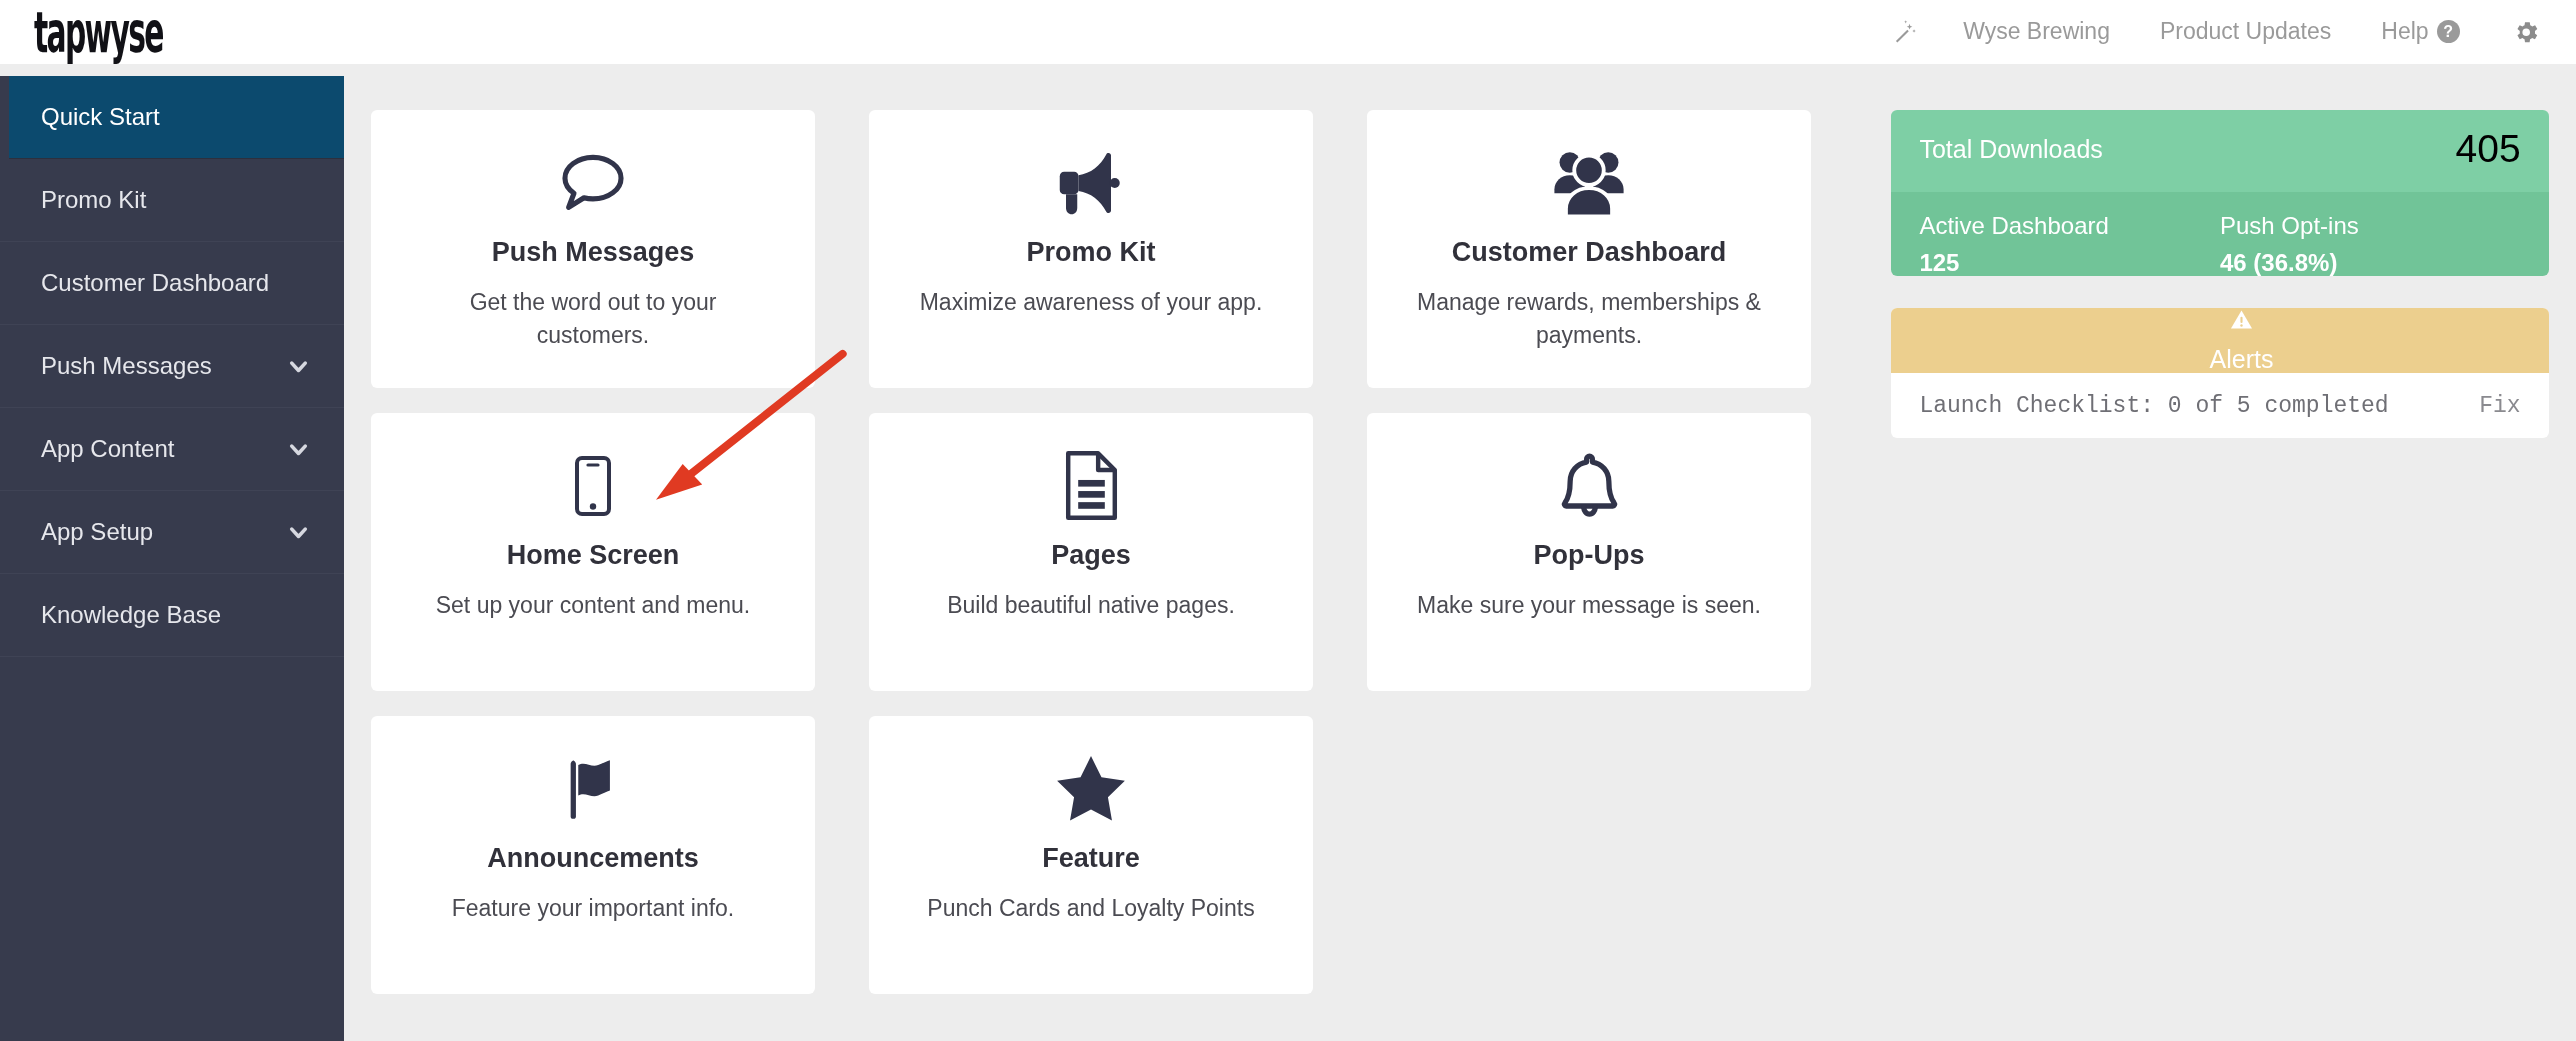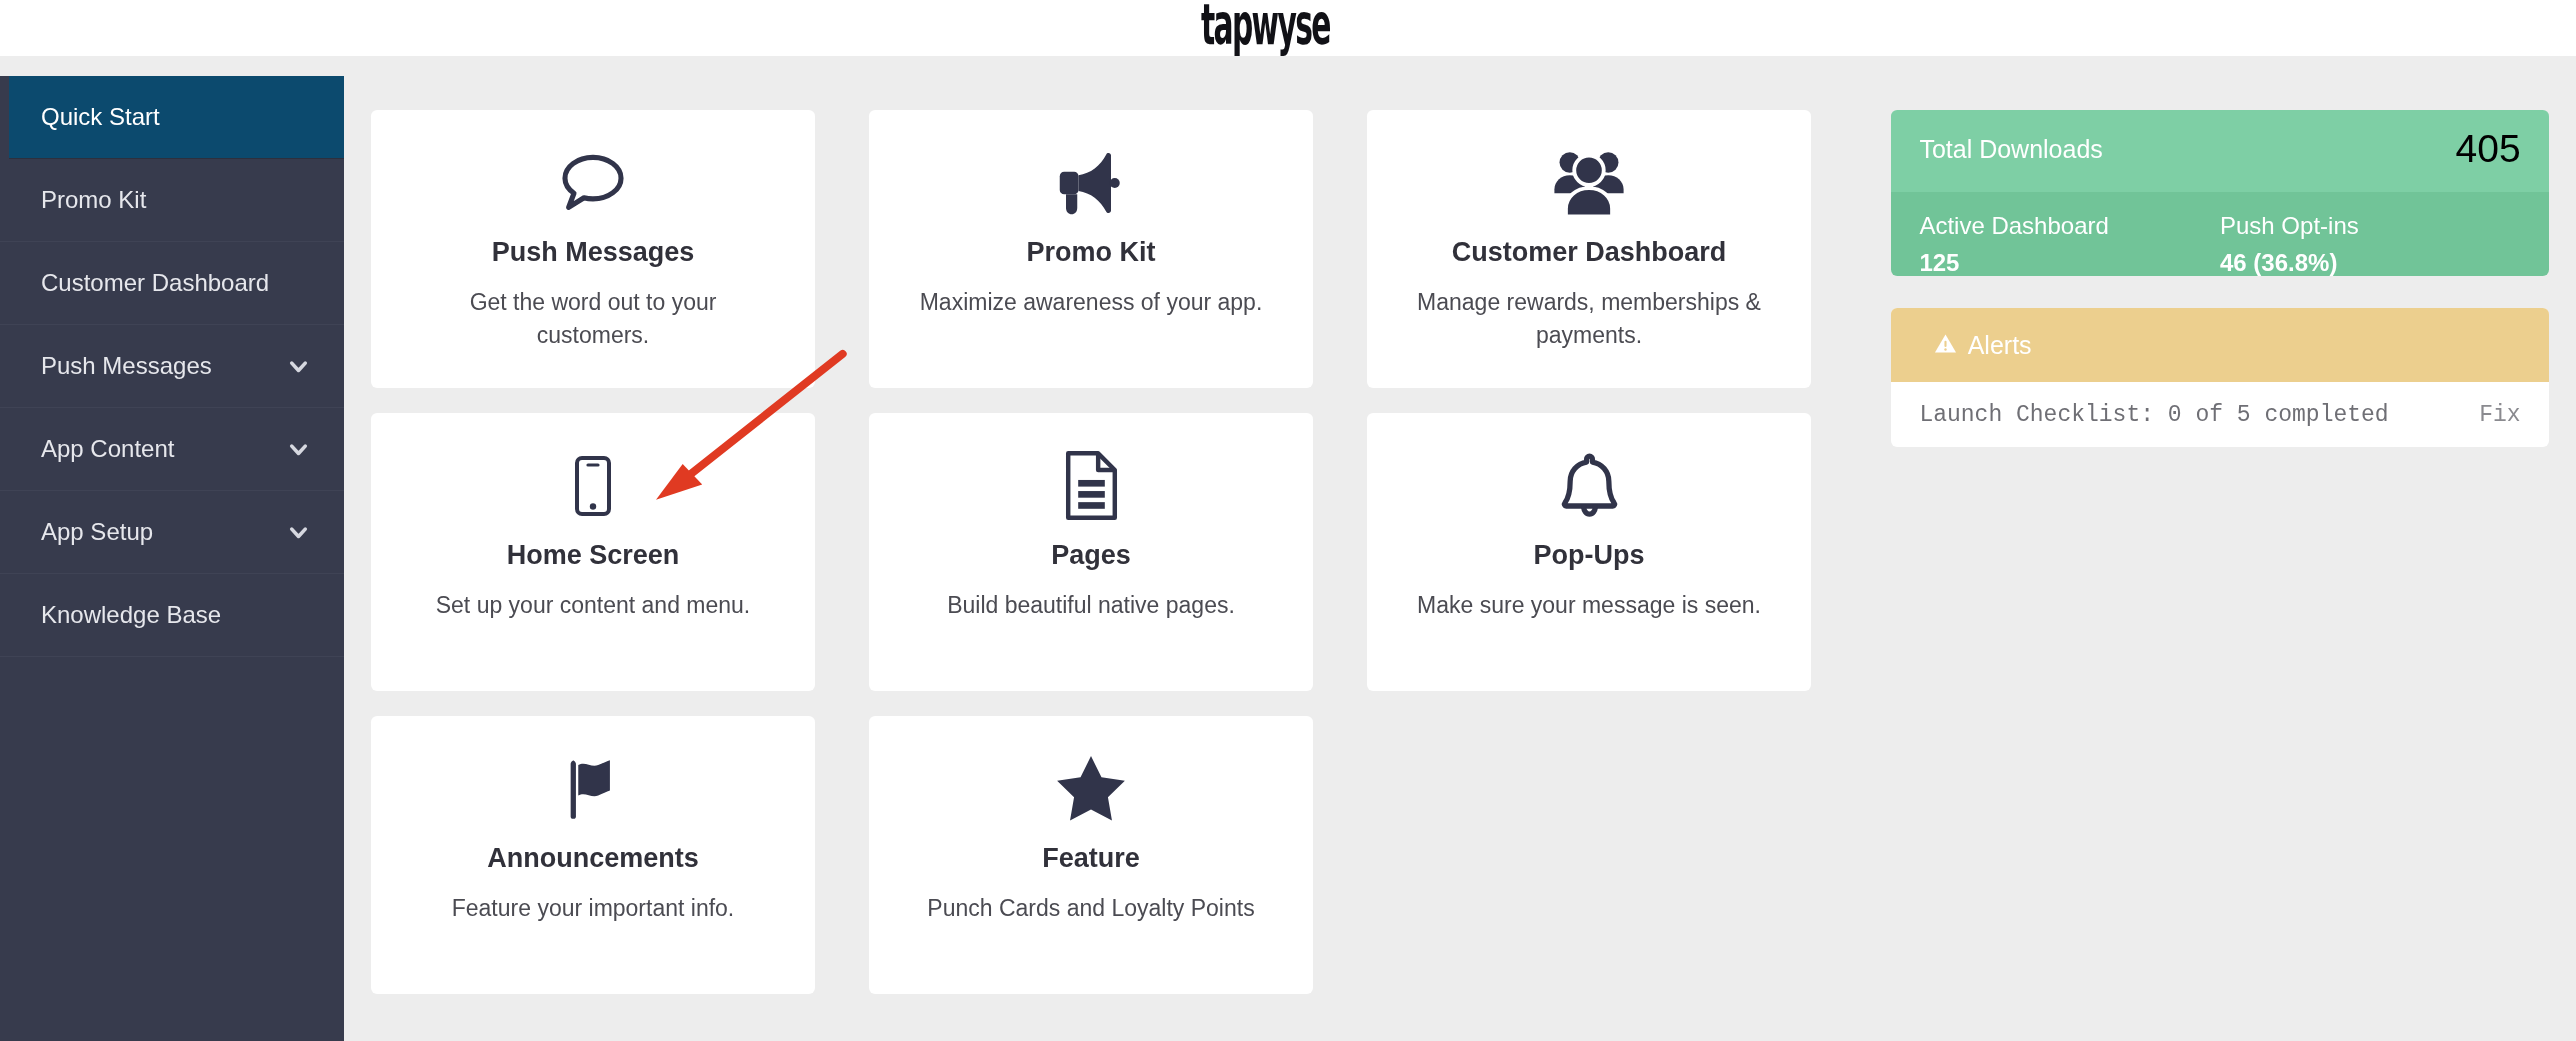--- a/index.html
+++ b/index.html
@@ -6,23 +6,23 @@
   html, body {
     width: 2576px; height: 1042px;
     background: #ededed;
     font-family: "Liberation Sans", sans-serif;
     overflow: hidden;
   }
 
   
   .header {
     position: absolute; top: 0; left: 0;
-    width: 2576px; height: 56px;
+    width: 2576px; height: 64px;
     background: #ffffff;
-    display: flex; align-items: center; flex-direction: column;
+    display: flex; align-items: center;
   }
   .logo {
     margin-left: 34px;
     font-family: "DejaVu Sans", sans-serif;
     font-weight: 700;
     font-size: 48px;
     letter-spacing: -2.7px;
     color: #111116;
     transform: scaleX(0.62) scaleY(1.18);
     transform-origin: left center;
@@ -129,23 +129,23 @@
   .stat-sub-label { color: #ffffff; font-size: 24px; }
   .stat-sub-value { color: #ffffff; font-size: 24px; font-weight: 700; margin-top: 9px; }
 
   .alerts-card {
     margin-top: 32px;
     border-radius: 6.2px; overflow: hidden;
     background: #ffffff;
   }
   .alerts-head {
     background: #eccf8e;
-    height: 74px;
+    height: 65px;
     display: flex; align-items: center;
-    padding-left: 43px; gap: 10.7px;
+    padding-left: 43px; gap: 10.7px; flex-direction: column;
   }
   .alerts-head-label { color: #ffffff; font-size: 25px; }
   .alerts-row {
     height: 65px;
     display: flex; align-items: center; justify-content: space-between;
     padding: 0 28.4px;
     color: #6f6f75; font-size: 23px; font-family: Liberation Mono, monospace;
   }
   .alerts-fix { color: #8a8a8f; font-size: 23px; }
 
@@ -155,20 +155,51 @@
     width: 2576px; height: 1042px;
     pointer-events: none;
   }
 </style>
 </head>
 <body>
 
 <div class="header">
   <div class="logo">tapwyse</div>
 
+  <div class="topnav">
+
+    <span class="wand-icon">
+      <svg width="27" height="27" viewBox="0 0 24 24" fill="#9a9a9a">
+        <path d="M3.5 20.5 L13.6 10.4 L14.9 11.7 L4.8 21.8 Z"></path>
+        <path d="M15.6 5.2 l0.7 1.8 1.8 0.7 -1.8 0.7 -0.7 1.8 -0.7 -1.8 -1.8 -0.7 1.8 -0.7 Z"></path>
+        <path d="M19.6 10.1 l0.45 1.1 1.1 0.45 -1.1 0.45 -0.45 1.1 -0.45 -1.1 -1.1 -0.45 1.1 -0.45 Z"></path>
+        <path d="M12.2 2.0 l0.4 1.0 1.0 0.4 -1.0 0.4 -0.4 1.0 -0.4 -1.0 -1.0 -0.4 1.0 -0.4 Z"></path>
+      </svg>
+    </span>
+
+    <a class="topnav-item">
+      <span>Wyse Brewing</span>
+    </a>
+
+    <a class="topnav-item">
+      <span>Product Updates</span>
+    </a>
+
+    <a class="topnav-item">
+      <span>Help</span>
+      <span class="help-badge">?</span>
+    </a>
+
+    <span class="gear-icon">
+      <svg width="28.4" height="28.4" viewBox="0 0 24 24" fill="#8c8c8c">
+        <path d="M19.4 13a7.6 7.6 0 0 0 0-2l2-1.6-1.9-3.3-2.4 1a7.6 7.6 0 0 0-1.7-1l-.4-2.6H11l-.4 2.6a7.6 7.6 0 0 0-1.7 1l-2.4-1L4.6 9.4 6.6 11a7.6 7.6 0 0 0 0 2l-2 1.6 1.9 3.3 2.4-1c.5.4 1.1.8 1.7 1l.4 2.6h3.9l.4-2.6c.6-.2 1.2-.6 1.7-1l2.4 1 1.9-3.3-2-1.6zM12 15.2A3.2 3.2 0 1 1 12 8.8a3.2 3.2 0 0 1 0 6.4z"></path>
+      </svg>
+    </span>
+
+  </div>
 </div>
 
 <nav class="sidebar">
 
   <div class="side-item active">
     <span>Quick Start</span>
   </div>
 
   <div class="side-item">
     <span>Promo Kit</span>

